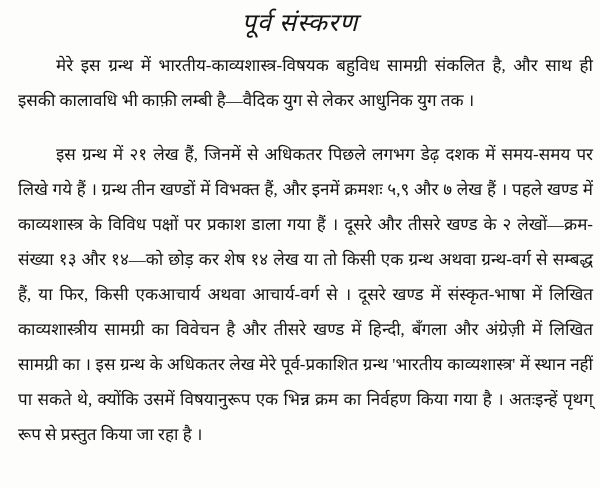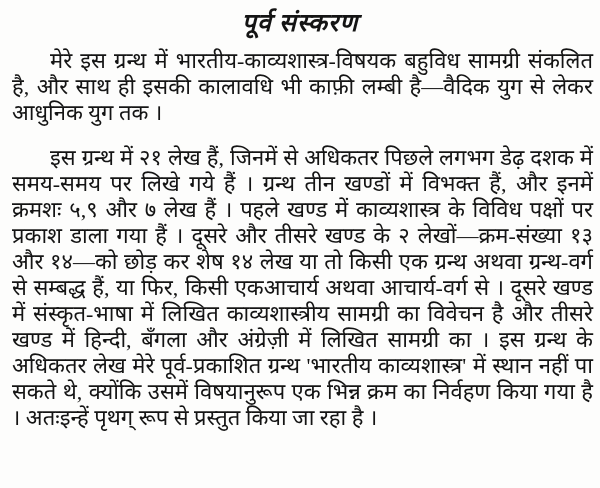--- a/index.html
+++ b/index.html
@@ -19,31 +19,31 @@
     box-sizing: border-box;
     width: 600px;
     height: 488px;
     padding: 4px 7px 0 7px;
     background: #fdfdfc;
   }
   .title {
     text-align: center;
     font-size: 25px;
     line-height: 34px;
-    font-weight: bold;
+    font-weight: normal;
     font-style: italic;
     margin: 2px 0 8px 0;
     letter-spacing: 1px;
   }
   .para {
-    font-size: 22px;
-    line-height: 26px;
+    font-size: 17px;
+    line-height: 35px;
     text-align: justify;
     text-indent: 38px;
-    margin: 0 0 19px 5px;
+    margin: 0 0 19px 11px;
   }
   .para:last-child {
     margin-bottom: 0;
   }
 </style>
 </head>
 <body>
 
 <div class="page">
   <h1 class="title">पूर्व संस्करण</h1>

